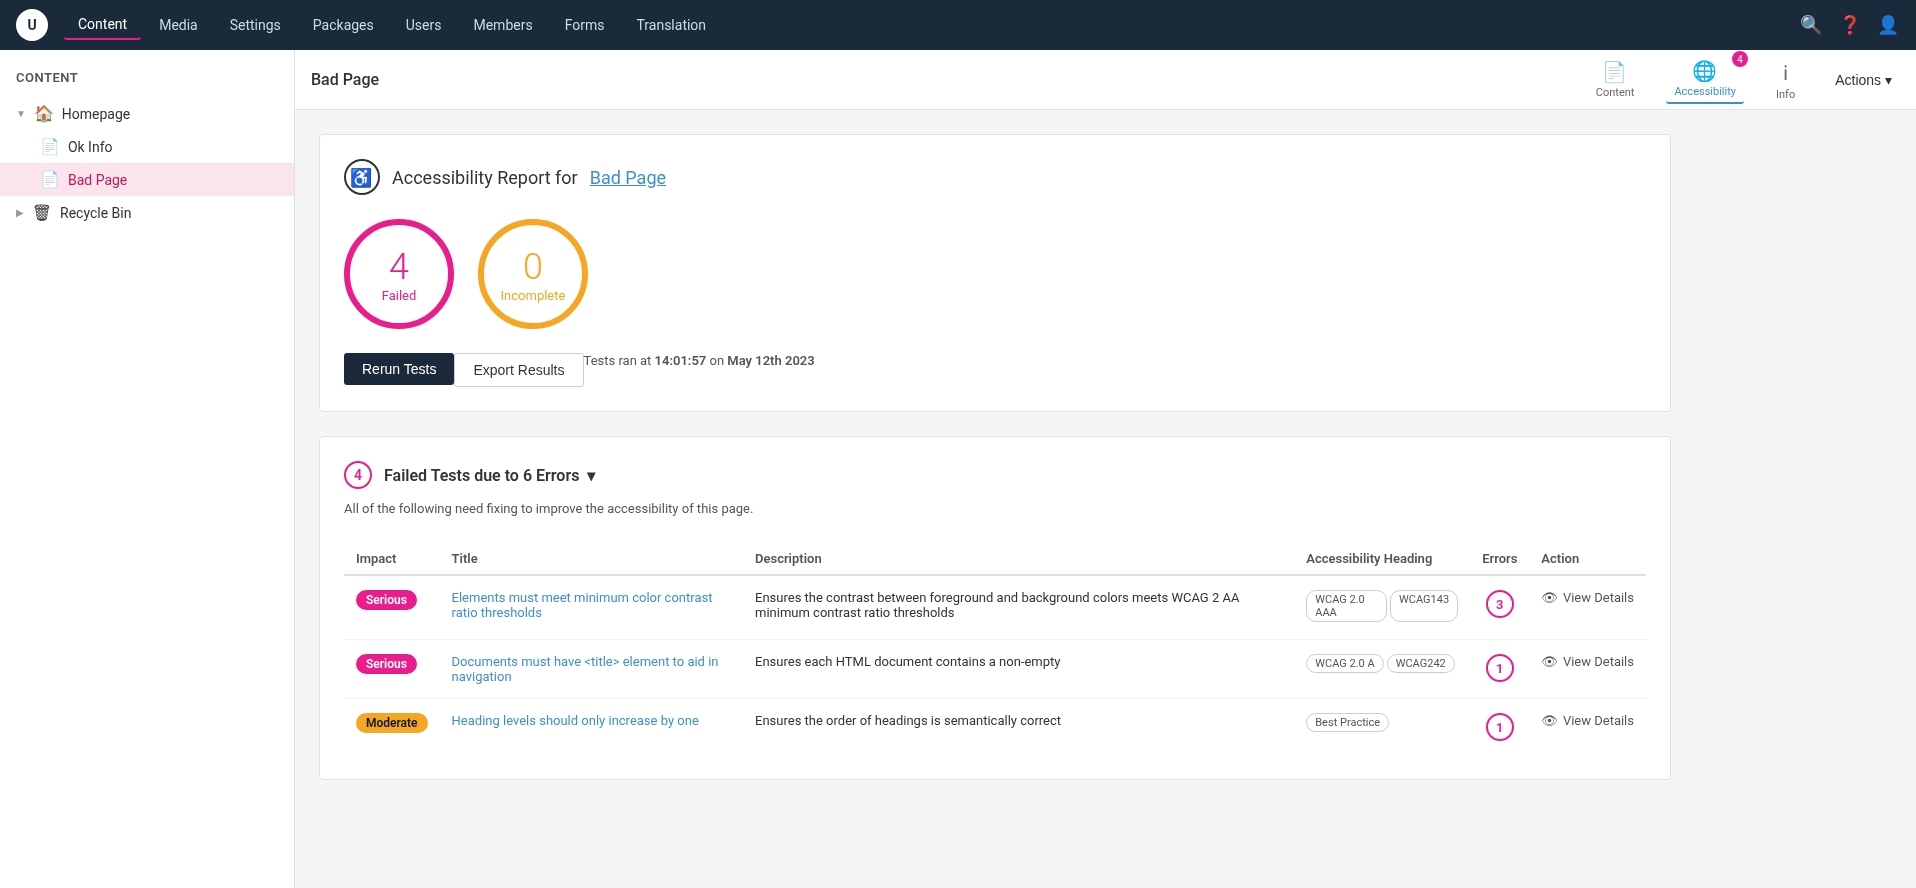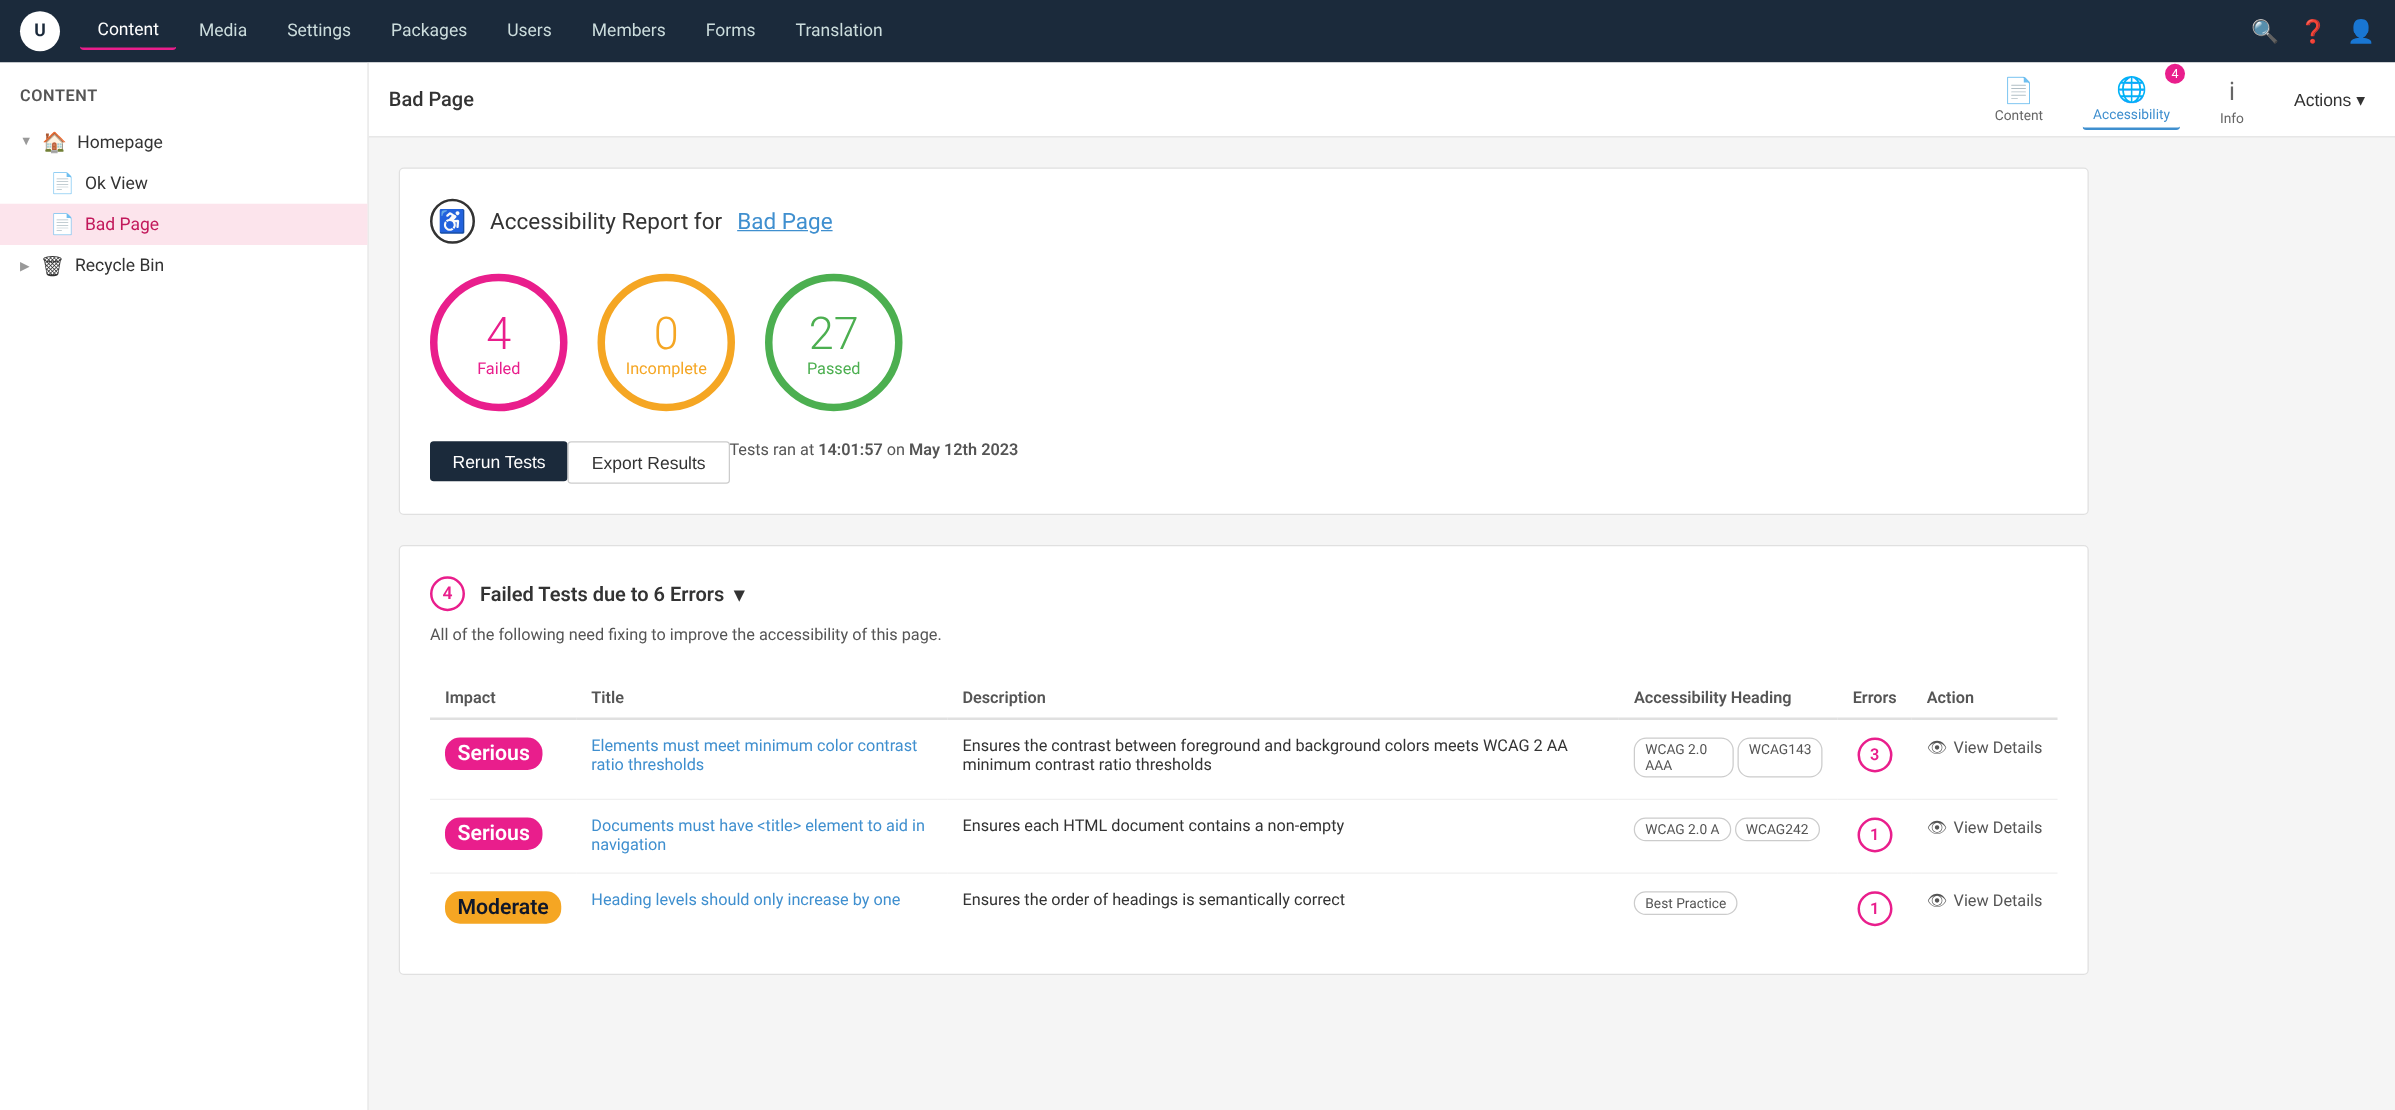--- a/index.html
+++ b/index.html
@@ -260,21 +260,21 @@
       vertical-align: top;
       font-size: 13px;
     }
     .results-table tr:last-child td { border-bottom: none; }
 
     
     .impact-badge {
       display: inline-block;
       padding: 3px 10px;
       border-radius: 12px;
-      font-size: 17px;
+      font-size: 12px;
       font-weight: 600;
       color: #fff;
     }
     .impact-serious { background: #e91e8c; }
     .impact-moderate { background: #f5a623; color: #0f172a; }
 
     
     .std-badge {
       display: inline-block;
       padding: 2px 8px;
@@ -340,21 +340,21 @@
     <div class="sidebar-title">Content</div>
 
     <div class="tree-item">
       <span class="tree-toggle">▼</span>
       <span class="icon">🏠</span>
       <span>Homepage</span>
     </div>
 
     <div class="tree-item indent">
       <span class="icon">📄</span>
-      <span>Ok View</span>
+      <span>Ok Info</span>
     </div>
 
     <div class="tree-item indent active">
       <span class="icon">📄</span>
       <span>Bad Page</span>
     </div>
 
     <div class="tree-item">
       <span class="tree-toggle">▶</span>
       <span class="icon">🗑</span>
@@ -400,24 +400,20 @@
         </div>
 
         <div class="score-circles">
           <div class="circle failed">
             <span class="circle-number">4</span>
             <span class="circle-label">Failed</span>
           </div>
           <div class="circle incomplete">
             <span class="circle-number">0</span>
             <span class="circle-label">Incomplete</span>
-          </div>
-          <div class="circle passed">
-            <span class="circle-number">27</span>
-            <span class="circle-label">Passed</span>
           </div>
         </div>
 
         <div class="test-actions">
           <button class="btn-primary">Rerun Tests</button>
           <button class="btn-secondary">Export Results</button>
           <span class="test-timestamp">
             Tests ran at <strong>14:01:57</strong> on <strong>May 12th 2023</strong>
           </span>
         </div>

